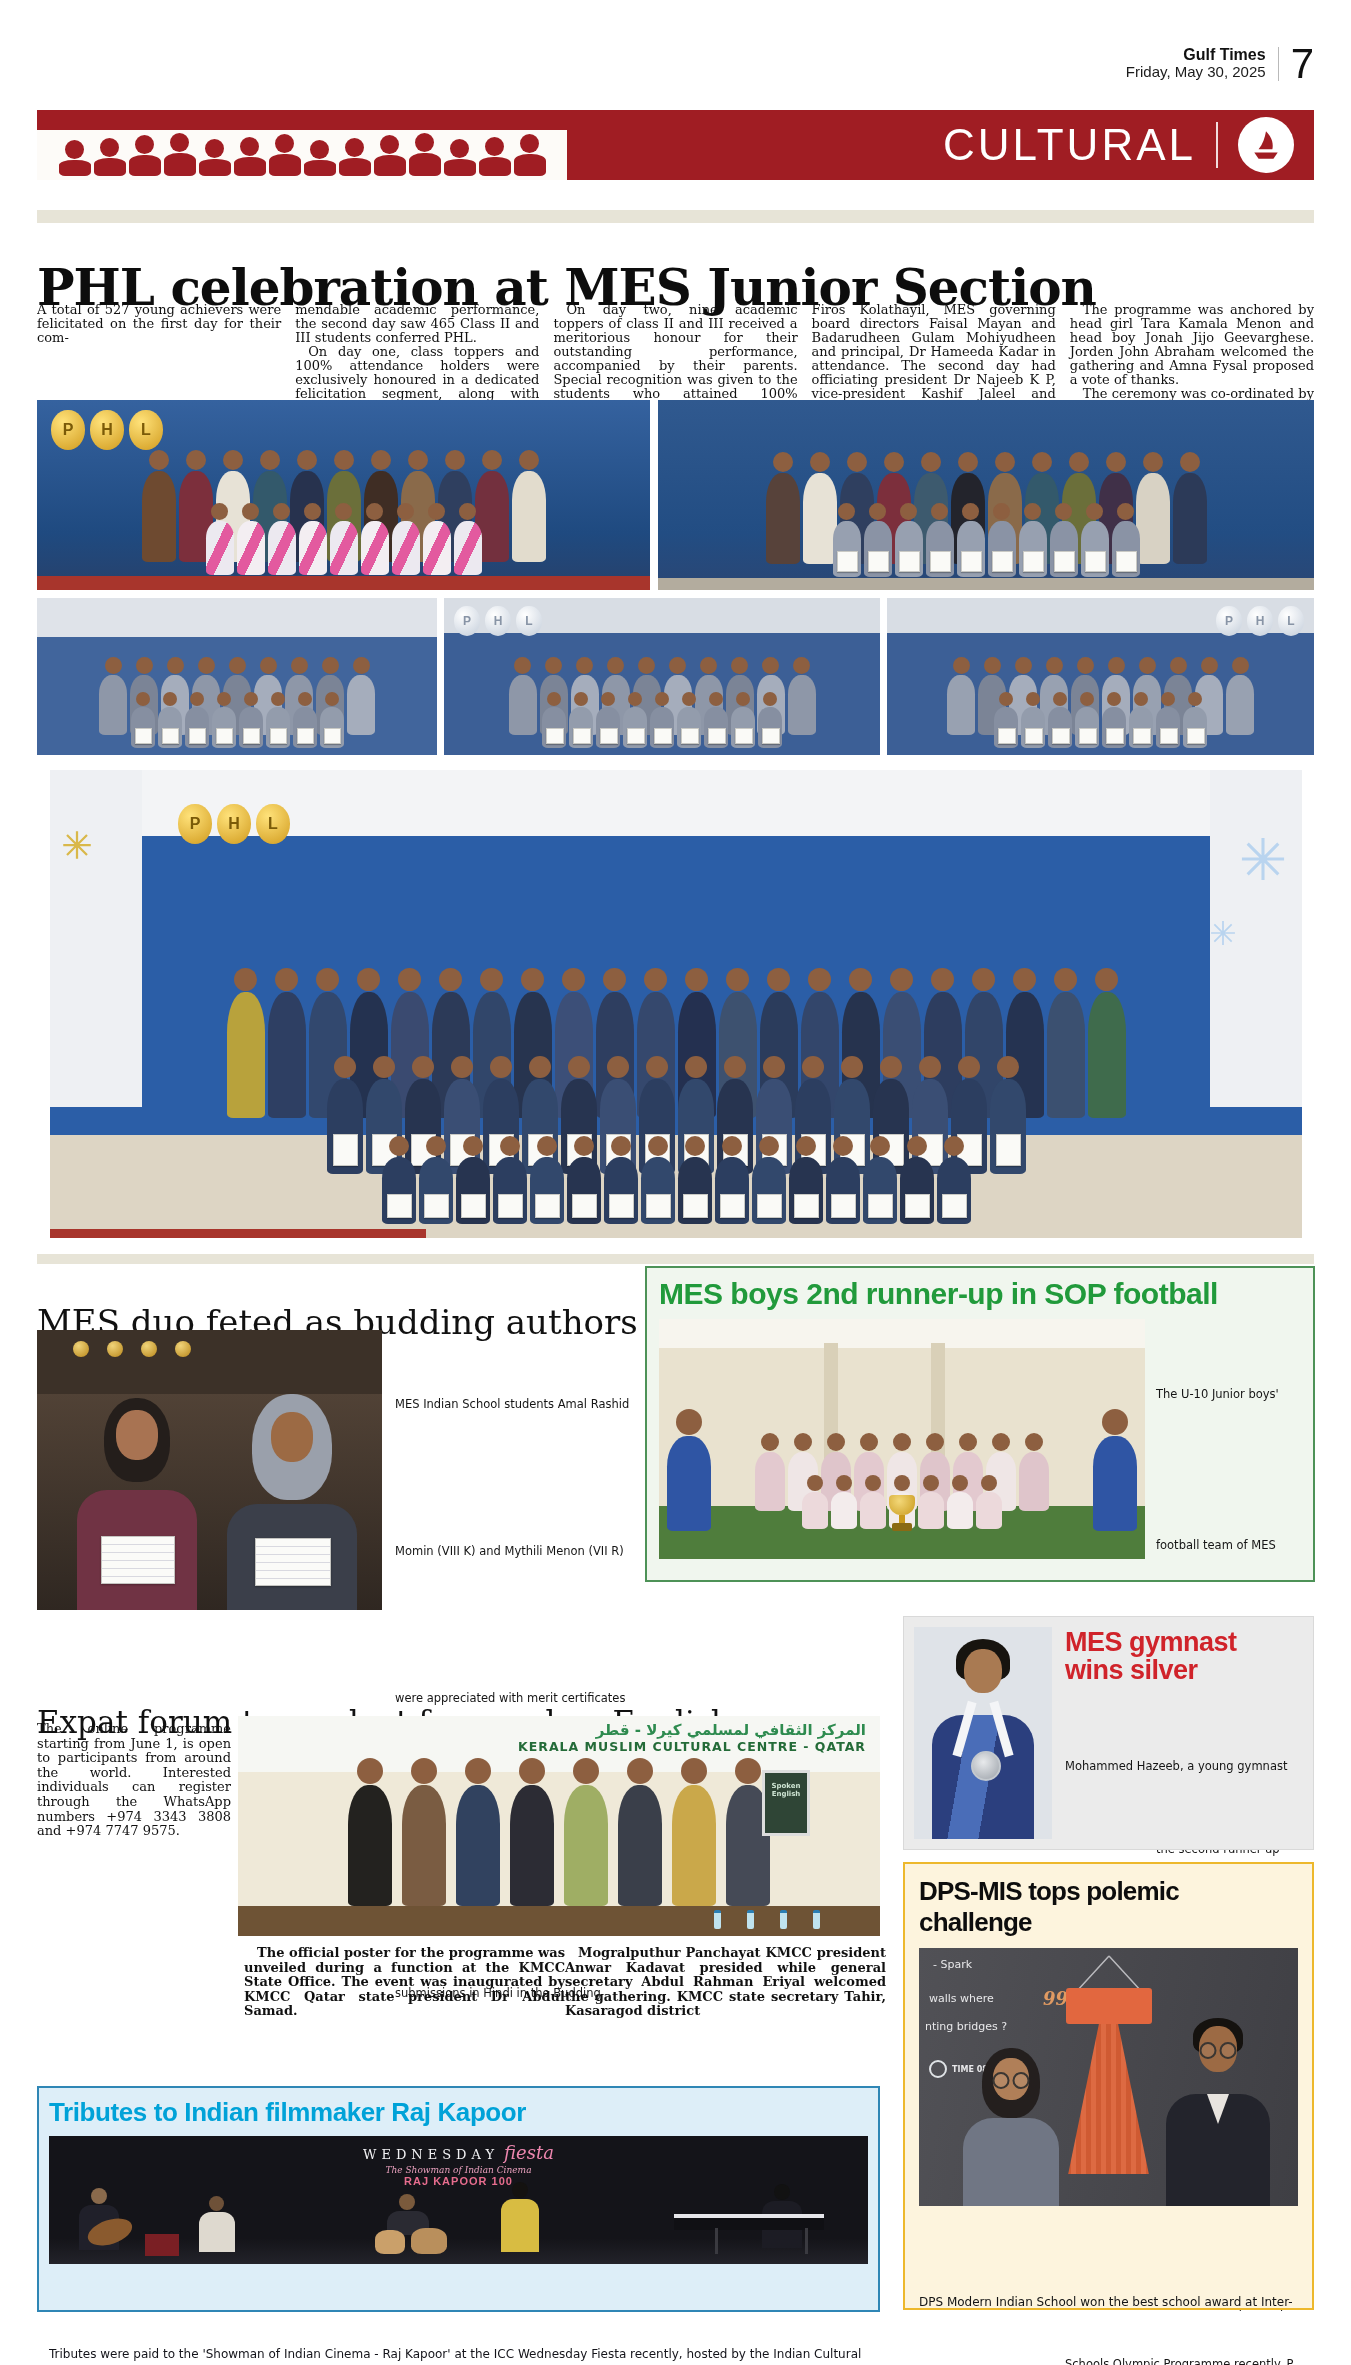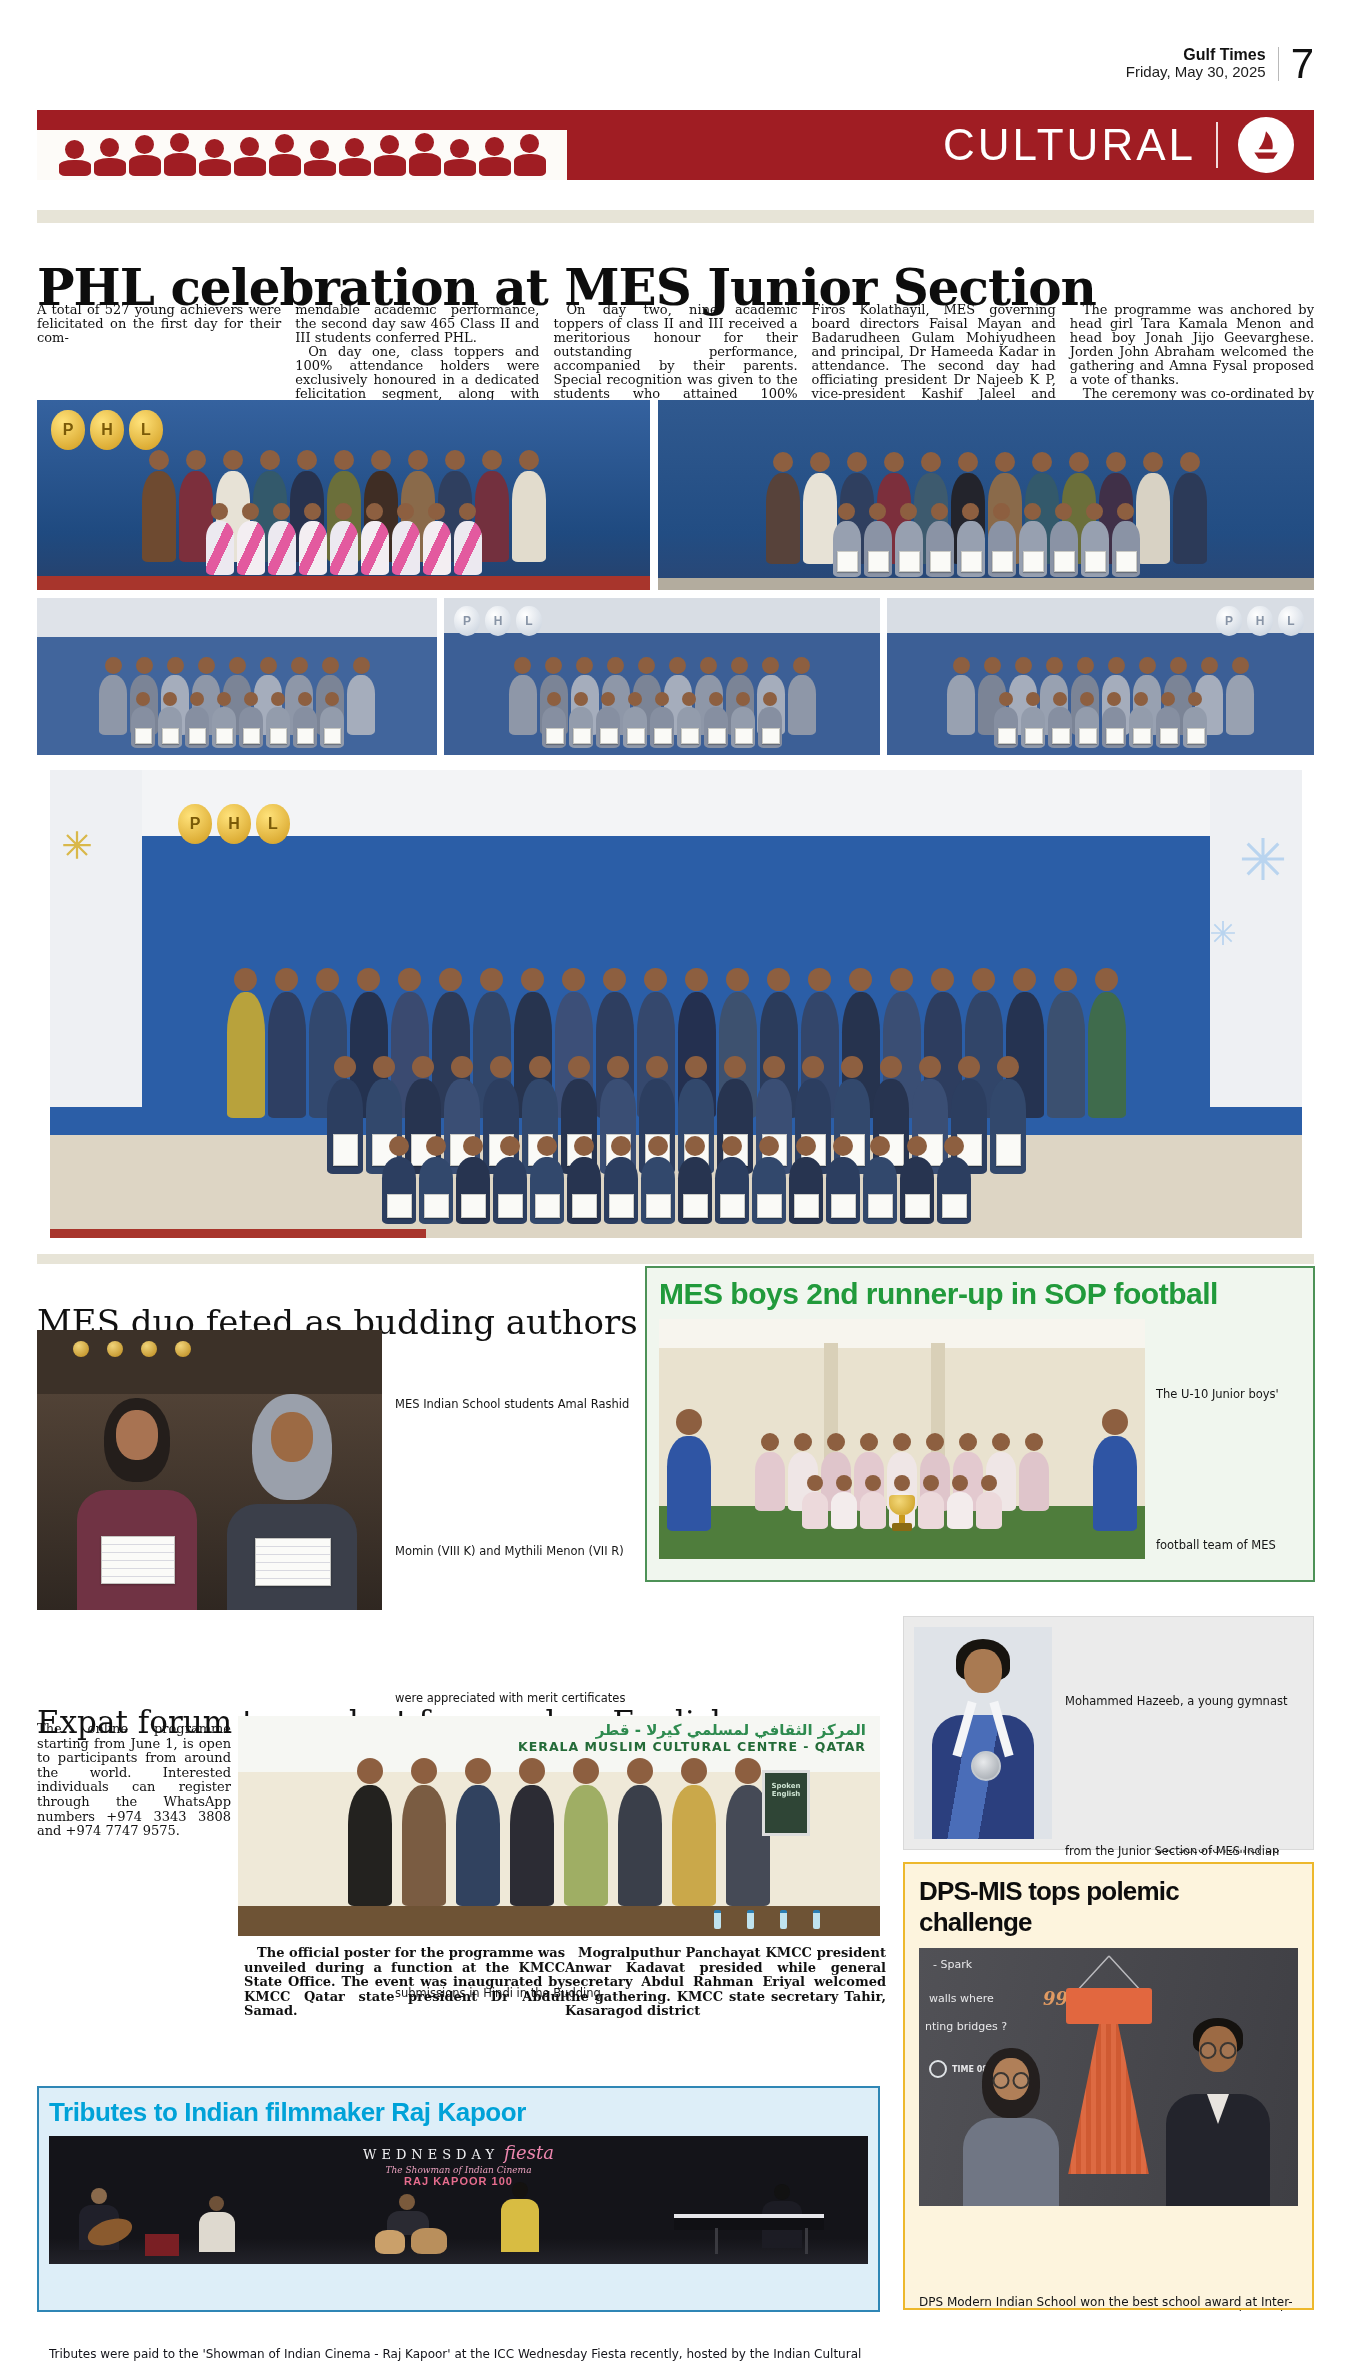--- a/index.html
+++ b/index.html
@@ -1211,20 +1211,22 @@
     <div class="bigfig" style="left:18px;width:102px;height:200px;">
       <div class="bhair" style="width:54px;height:42px;background:#17140f;border-radius:50% 50% 30% 30%;"></div>
       <div class="bface" style="top:10px;width:38px;height:44px;background:#a97a52;"></div>
       <div class="btorso" style="height:124px;background:linear-gradient(100deg,#2b3f7e 0 30%,#4a6db8 30% 55%,#2b3f7e 55%);"></div>
       <div class="ribbon" style="left:28px;top:62px;height:56px;transform:rotate(16deg);"></div>
       <div class="ribbon" style="right:28px;top:62px;height:56px;transform:rotate(-16deg);"></div>
       <div class="medal" style="left:39px;top:112px;width:26px;height:26px;"></div>
     </div>
   </div>
   <div class="gym-right">
+    <h2 class="gym-h"><span>MES gymnast</span><br>
+      <span>wins silver</span></h2>
     <div class="gym-body">Mohammed Hazeeb, a young gymnast from the Junior Section of MES Indian School, secured a silver medal in the apparatus final of the 13th edition of the Schools Olympic Programme recently. P T teacher Reshma C A was his trainer. In the group events, MES boys achieved second position in the final standings with a total of 125.75 points.</div>
   </div>
 </div>
 
 <div class="box-dps">
   <h2 class="dps-h">DPS-MIS tops polemic challenge</h2>
   <div class="photo rel" style="width:100%;height:258px;background:linear-gradient(100deg,#515156,#3f3f44);">
     <div class="dps-t" style="top:10px;left:14px;">- Spark</div>
     <div class="dps-t" style="top:44px;left:10px;">walls where</div>
     <div class="dps-t" style="top:72px;left:6px;">nting bridges ?</div>

